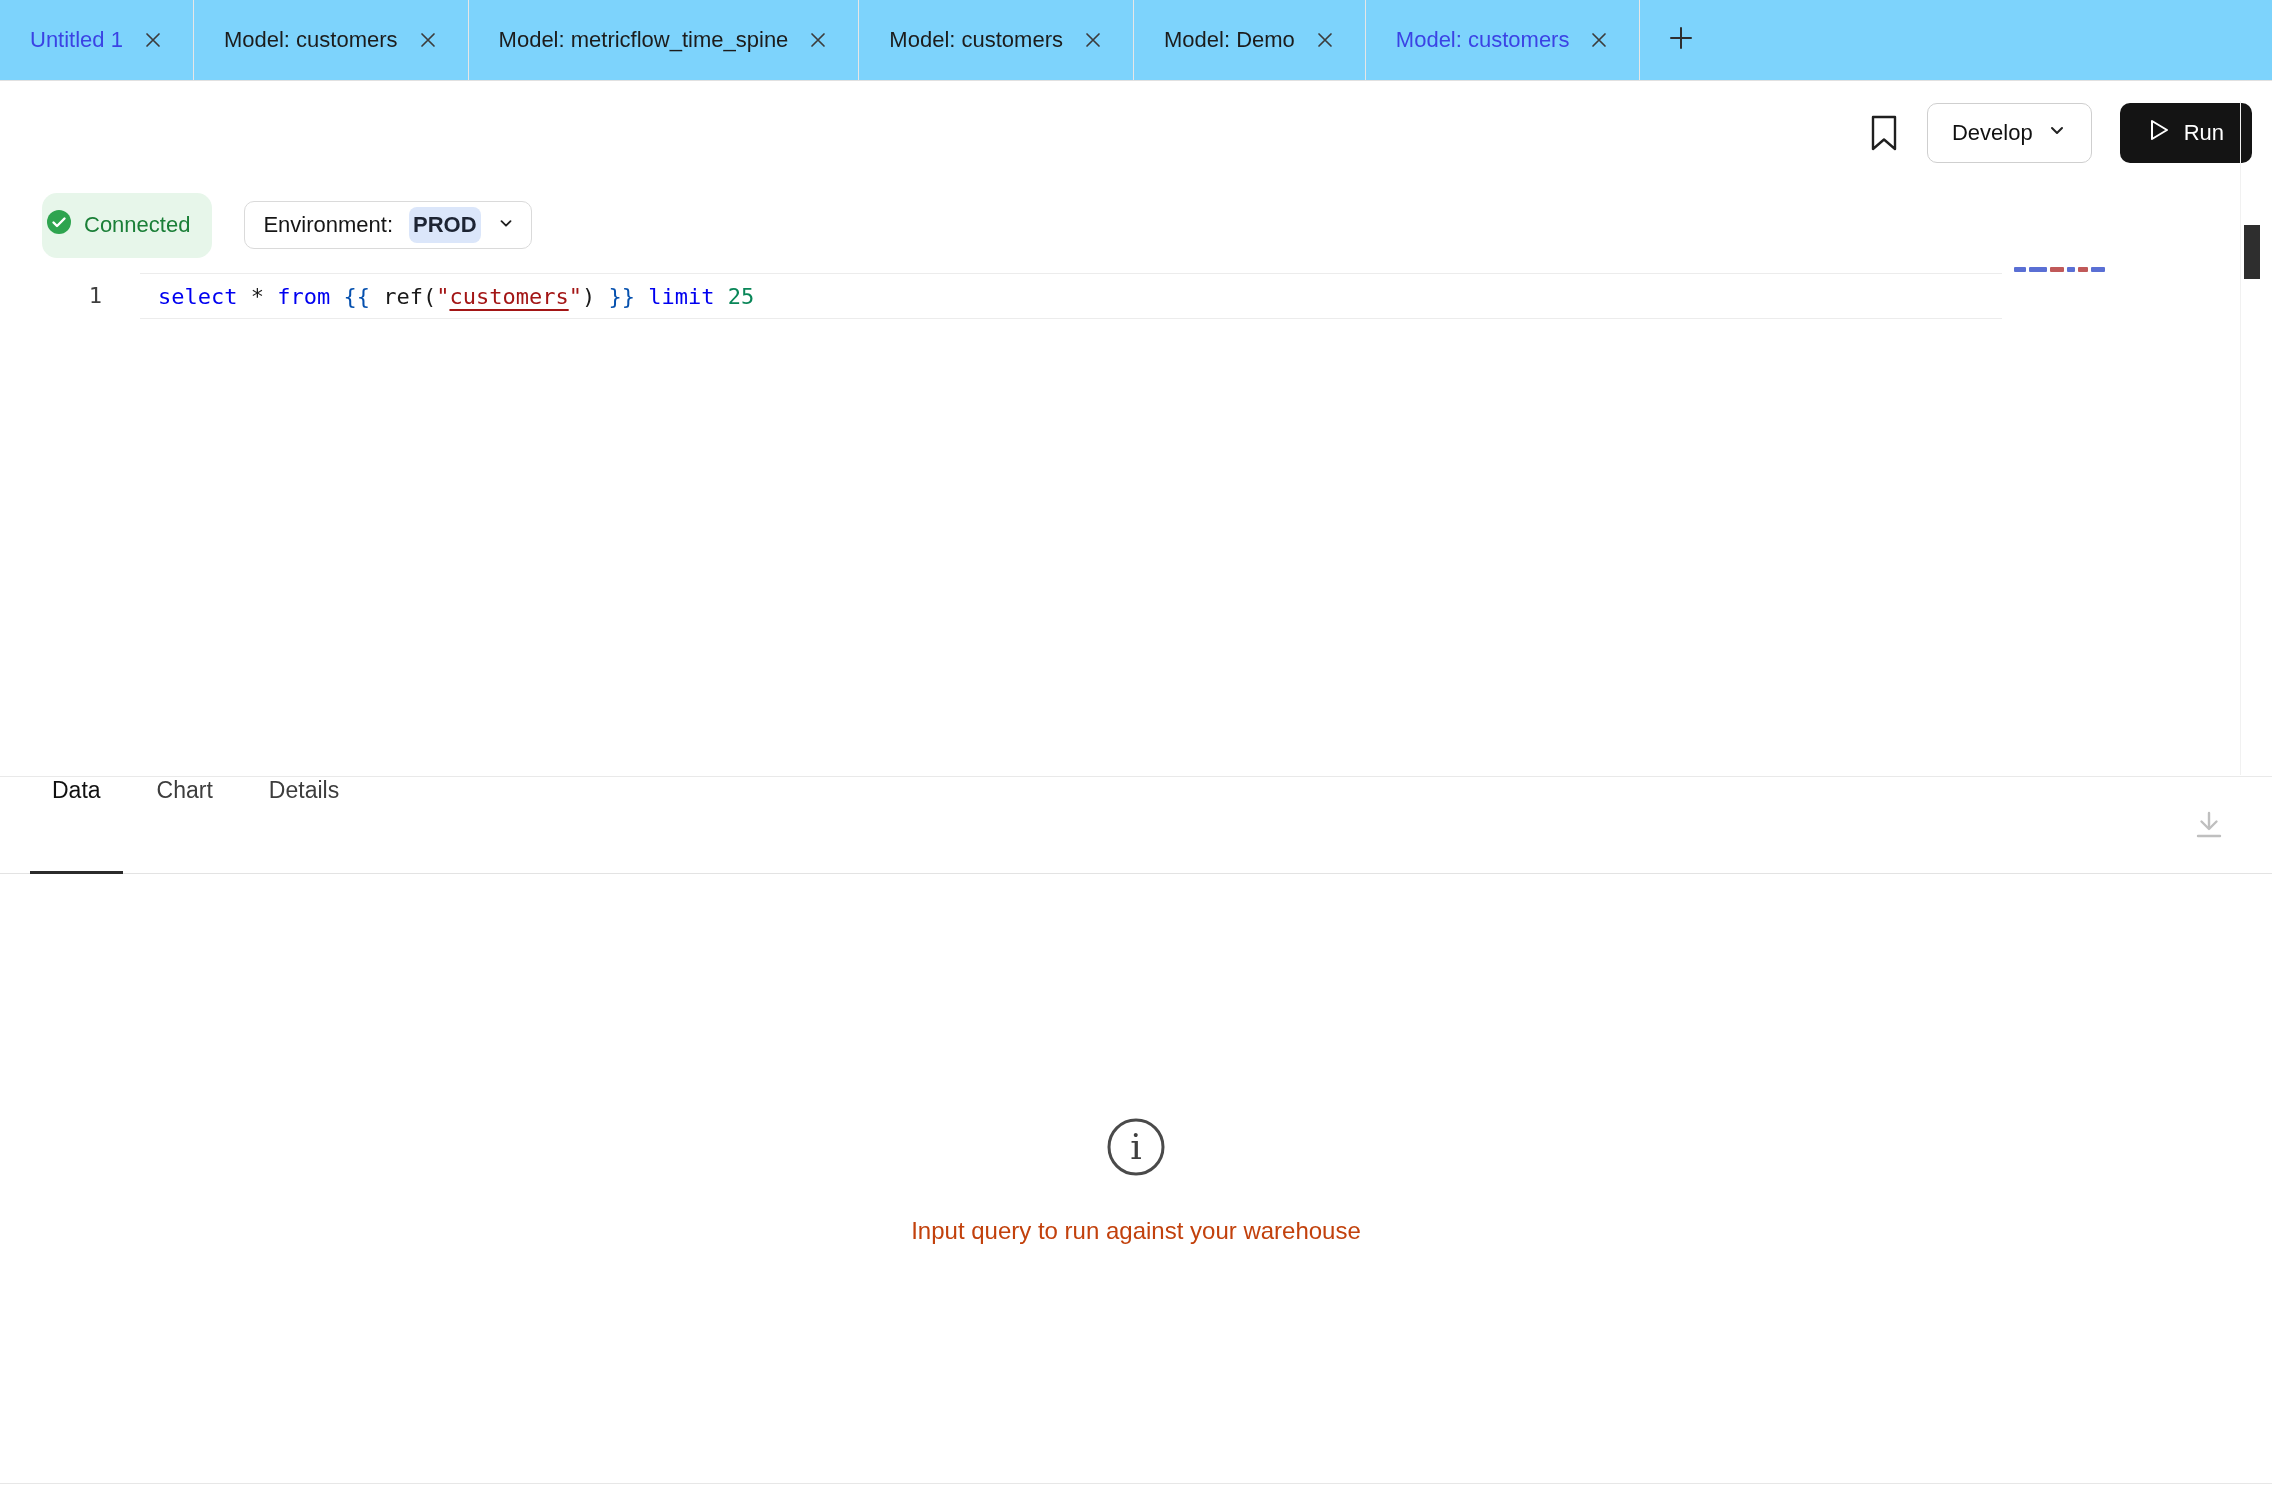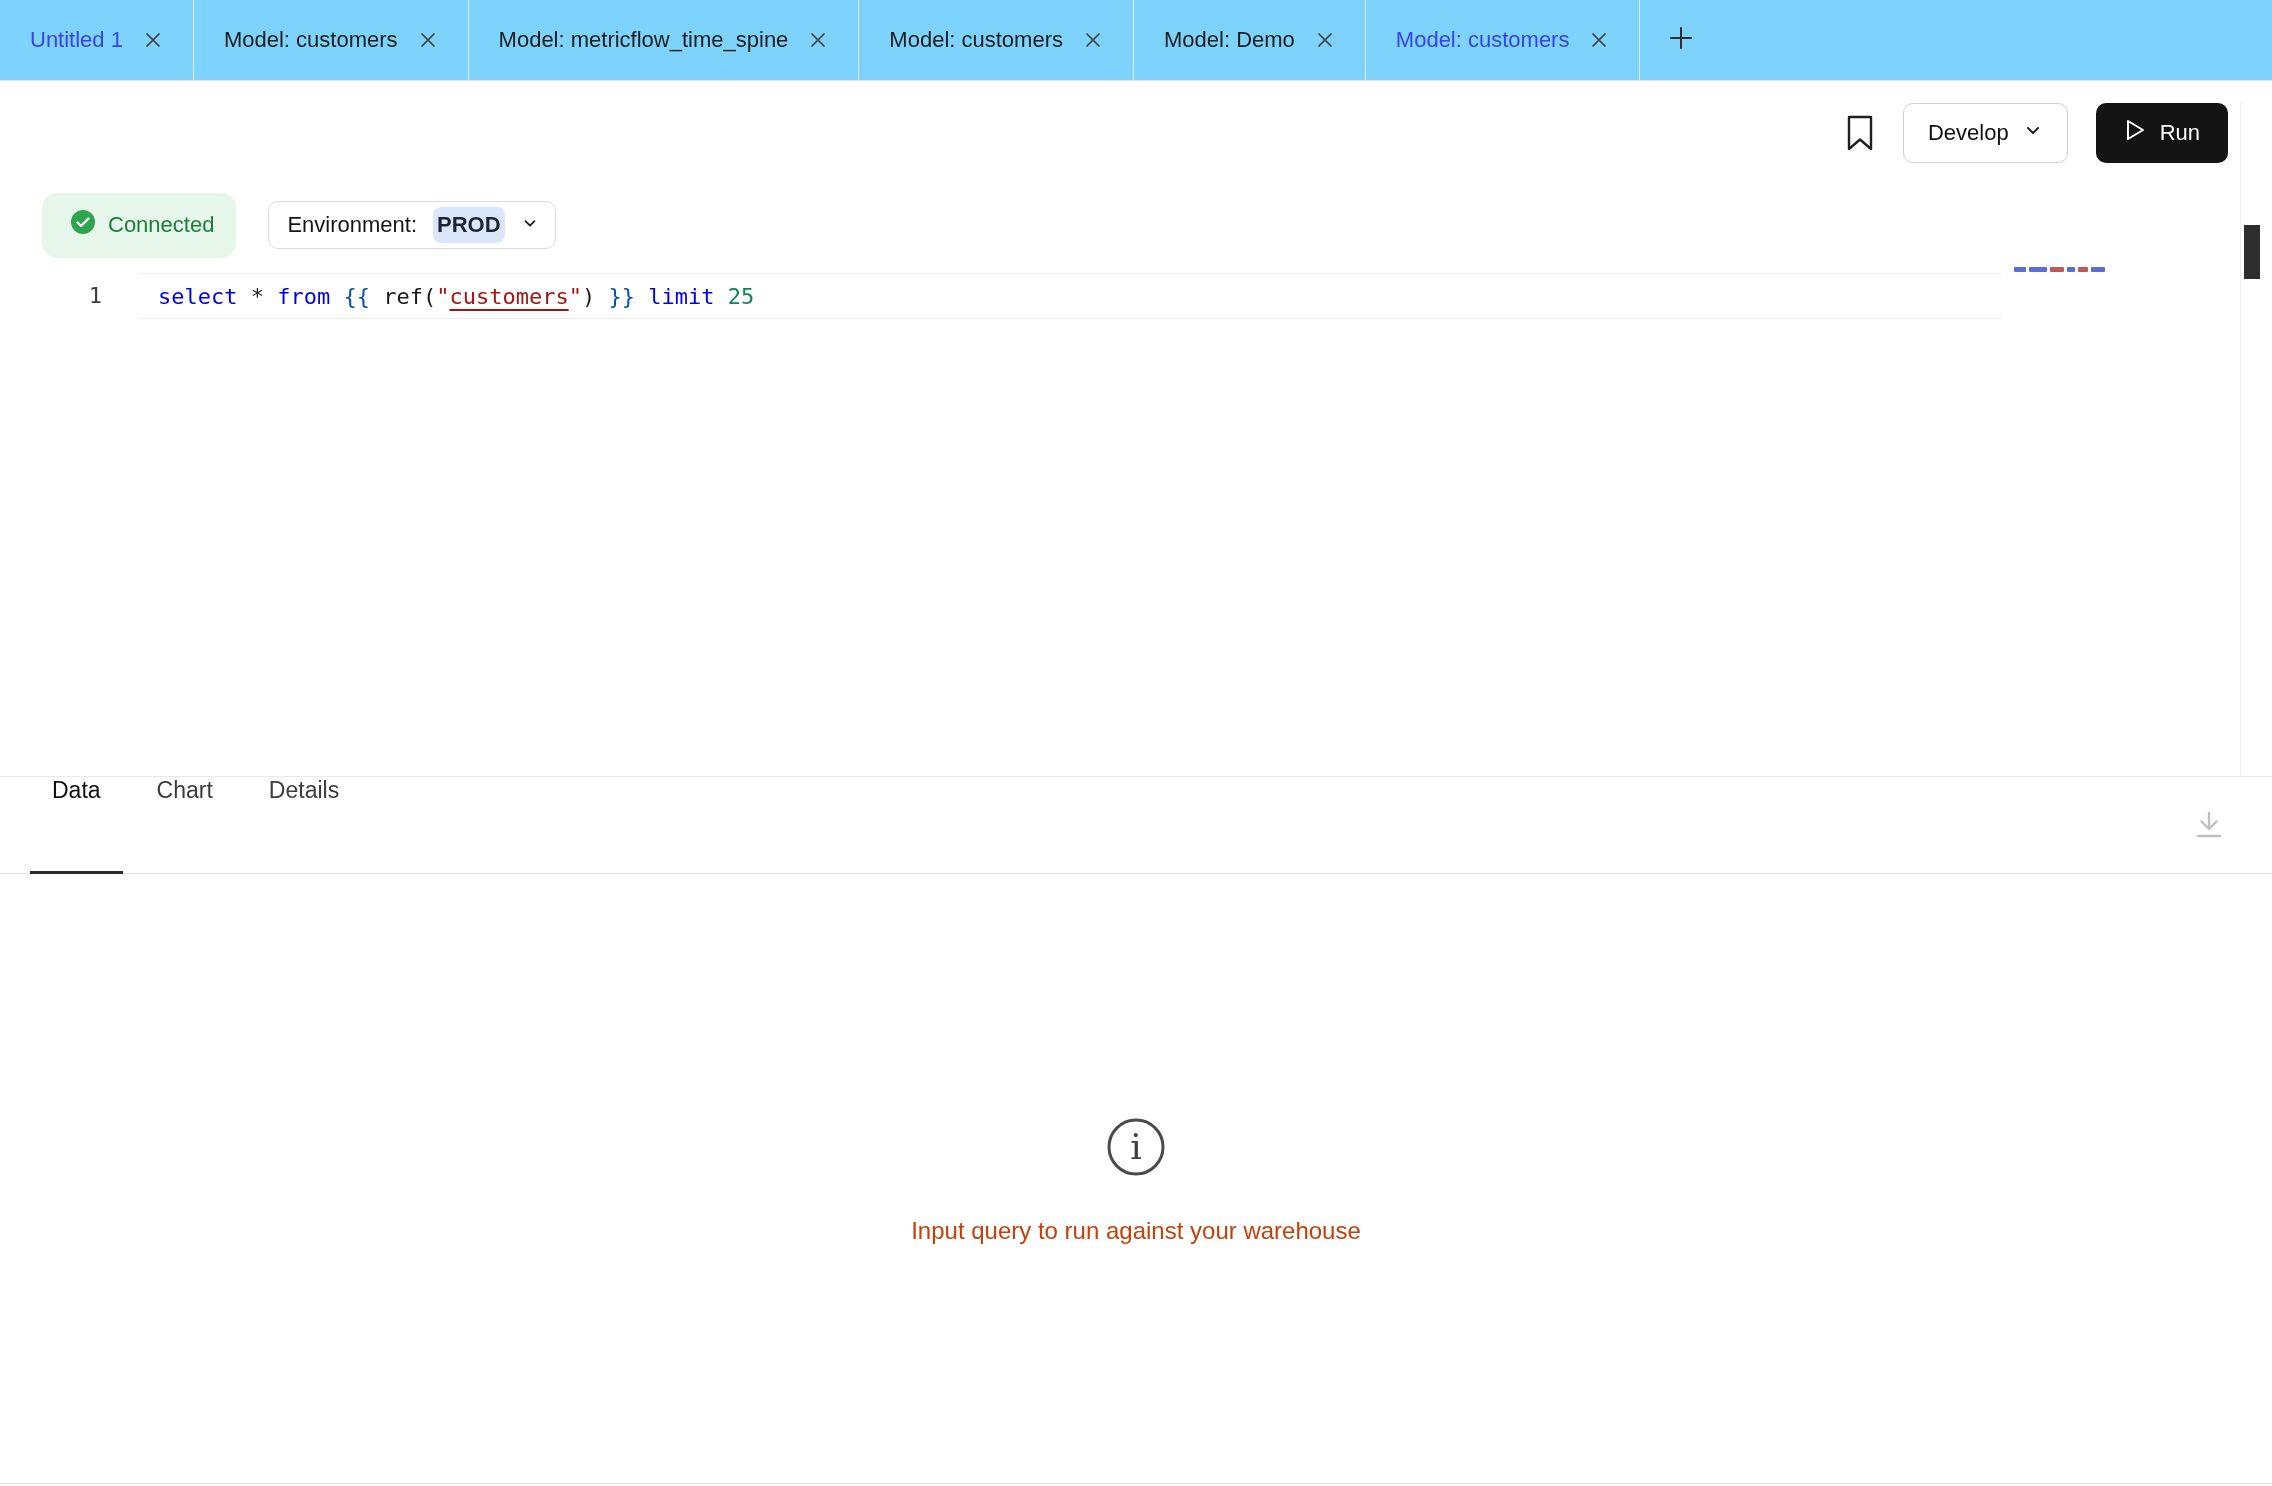--- a/index.html
+++ b/index.html
@@ -23,29 +23,29 @@
   }
 
   
   .tabbar{display:flex;align-items:stretch;height:81px;border-bottom:1px solid #e1e1e1;background:#7dd3fc}
   .tab{display:flex;align-items:center;gap:20px;padding:0 30px;border-right:1px solid #e6e6e6;font-size:22px;color:#1c1c1c;white-space:nowrap;cursor:default}
   .tab-label.accent{color:var(--accent)}
   .tab-close{display:flex;align-items:center;cursor:pointer}
   .tab-add{display:flex;align-items:center;padding:0 28px;cursor:pointer}
 
   
-  .header-row{display:flex;align-items:center;justify-content:flex-end;height:104px;padding-right:44px;gap:28px}
+  .header-row{display:flex;align-items:center;justify-content:flex-end;height:104px;padding-right:20px;gap:28px}
   .icon-btn{display:flex;align-items:center;cursor:pointer;background:none;border:none;padding:0}
   .btn{font-family:"Liberation Sans",sans-serif;display:inline-flex;align-items:center;gap:14px;height:60px;border-radius:10px;font-size:22px;cursor:pointer}
   .btn-develop{background:#fff;border:1px solid #cfcfcf;color:#111;padding:0 24px}
   .btn-run{background:var(--run-button-bg);border:none;color:#fff;padding:0 28px}
 
   
   .status-row{display:flex;align-items:center;gap:32px;margin:16px 0 0 42px;height:48px}
-  .badge-connected{display:inline-flex;align-items:center;gap:12px;height:65px;padding:0 22px 0 28px;background:var(--badge-bg);border-radius:15px;color:var(--connected-green);font-size:22px}
+  .badge-connected{display:inline-flex;align-items:center;gap:12px;height:65px;padding:0 22px 0 4px;background:var(--badge-bg);border-radius:15px;color:var(--connected-green);font-size:22px}
   .env-select{display:inline-flex;align-items:center;gap:16px;height:48px;padding:0 16px 0 18px;border:1px solid #dadada;border-radius:10px;font-size:22px;color:#161616;cursor:pointer}
   .env-pill{display:inline-flex;align-items:center;height:36px;padding:0 4px;border-radius:8px;background:var(--prod-pill-bg);font-weight:600;color:#1d2433;font-size:22px}
 
   
   .editor{position:relative;margin-top:24px;height:503px}
   .code-row{display:flex}
   .gutter{width:140px;flex:none;text-align:right;padding-right:38px;font-family:"DejaVu Sans Mono",monospace;font-size:22px;color:#3f3f3f;line-height:46px}
   .code-line{width:1862px;height:46px;border-top:1px solid #ececec;border-bottom:1px solid #ececec;display:flex;align-items:center;padding-left:18px;font-family:"DejaVu Sans Mono",monospace;font-size:22px;white-space:pre;cursor:text}
   .tok-kw{color:var(--keyword-blue)}
   .tok-plain{color:#1a1a1a}

